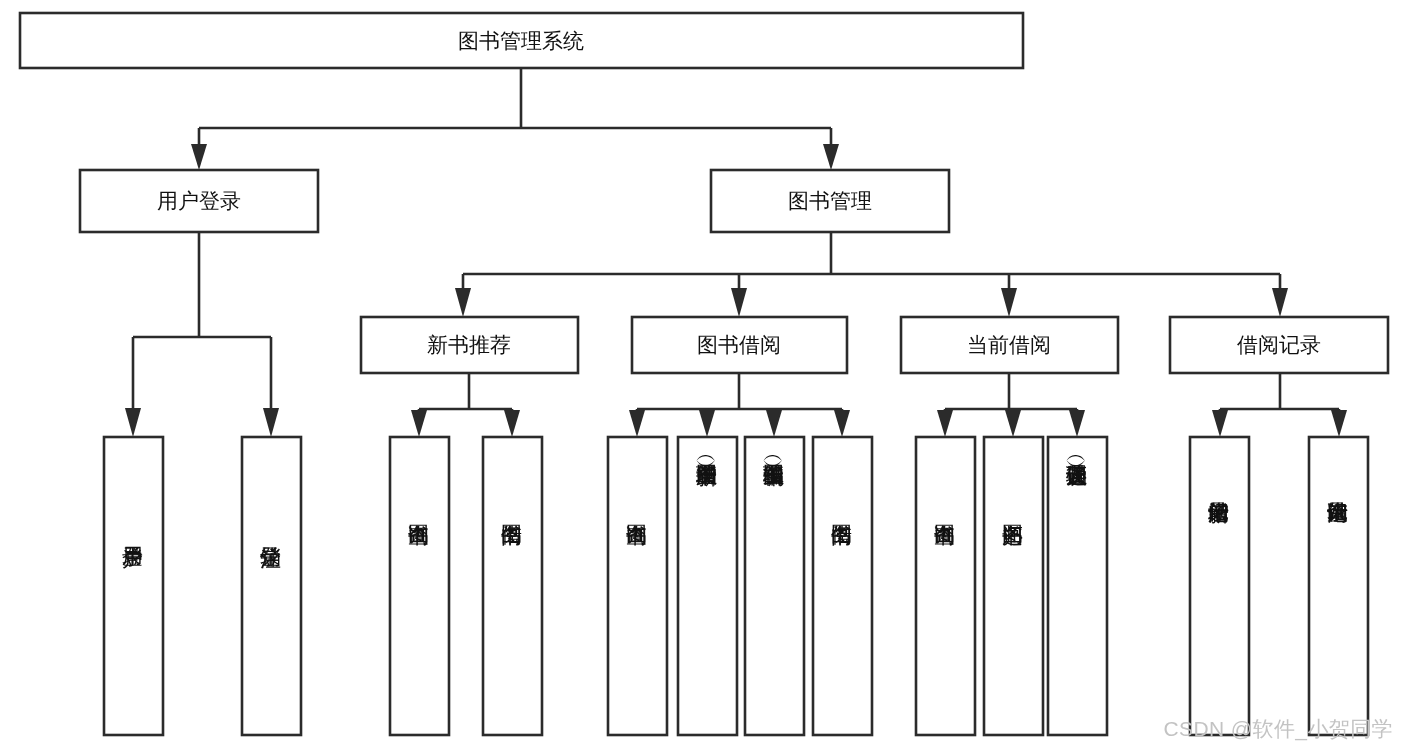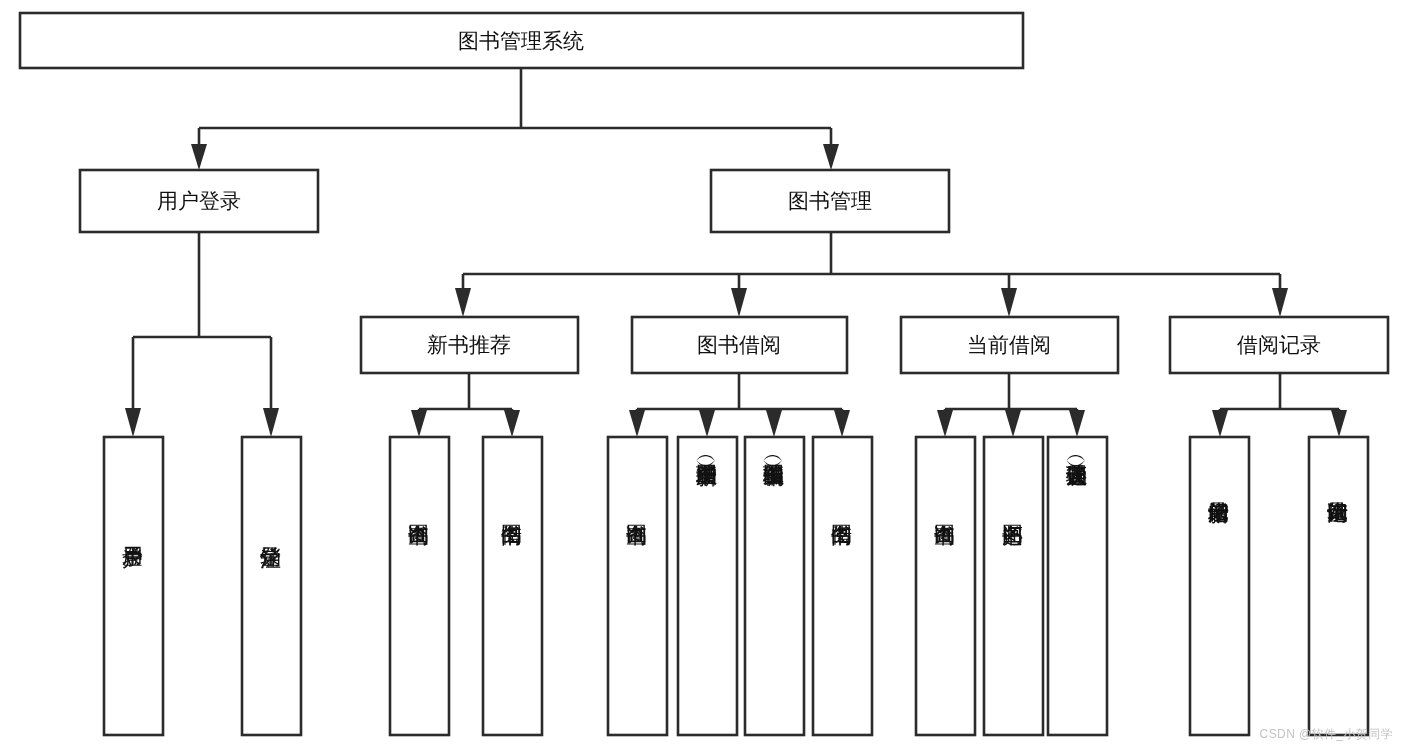--- a/index.html
+++ b/index.html
@@ -51,21 +51,21 @@
     fill: #111111;
     font-family: "Liberation Sans", "DejaVu Sans", sans-serif;
     font-size: 21px;
     text-anchor: middle;
   }
   .watermark {
     position: absolute;
     right: 12px;
     bottom: 4px;
     font-family: "Liberation Sans", "DejaVu Sans", sans-serif;
-    font-size: 12px;
+    font-size: 21px;
     color: #c3c3c3;
     white-space: nowrap;
     letter-spacing: 0.4px;
   }
 </style>
 </head>
 <body>
 
 <div id="diagram-root">
 

